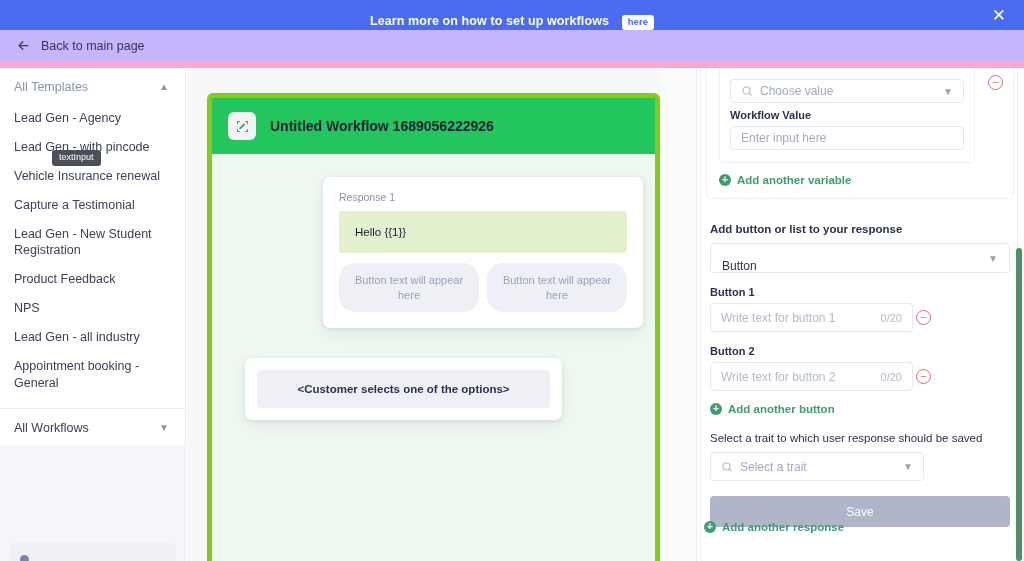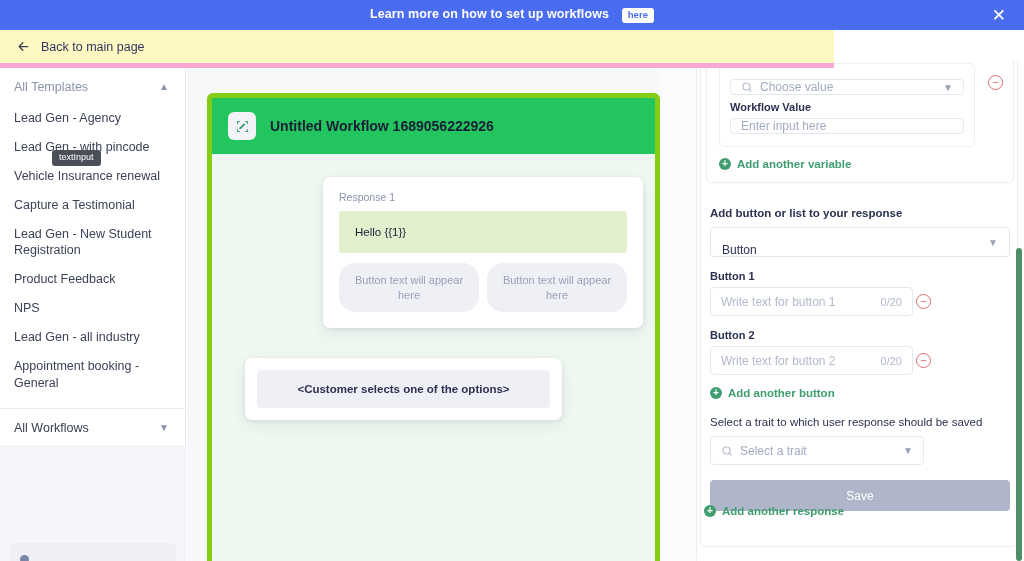--- a/index.html
+++ b/index.html
@@ -8,43 +8,43 @@
     font-family: "Liberation Sans", sans-serif;
     background: #ffffff;
     overflow: hidden;
   }
   #app { position: relative; width: 1024px; height: 561px; overflow: hidden; }
 
   
   .banner {
     position: absolute; left: 0; top: 0; width: 1024px; height: 30px;
     background: #4a6cf0;
-    display: flex; align-items: center; justify-content: center;
+    display: flex; align-items: flex-end; justify-content: center;
     z-index: 40;
   }
   .banner-text {
     color: #ffffff; font-size: 12.5px; font-weight: bold; letter-spacing: .1px;
   }
   .banner-here {
     display: inline-flex; align-items: center; justify-content: center;
     margin-left: 9px; background: #ffffff; color: #4a6cf0;
     font-size: 9.5px; font-weight: bold;
     border-radius: 3px; padding: 2px 6px 3px; line-height: 1;
     min-width: 26px; height: 15px; cursor: pointer;
   }
   .banner-close {
     position: absolute; right: 18px; top: 50%; transform: translateY(-50%);
     color: #ffffff; font-size: 17px; line-height: 1; cursor: pointer;
     font-family: "DejaVu Sans", sans-serif; font-weight: 300;
   }
 
   
   .backbar {
-    position: absolute; left: 0; top: 30px; width: 834px; height: 38px;
-    background: #fef9c3; border-bottom: 5px solid #f9a8d4;
+    position: absolute; left: 0; top: 30px; width: 1024px; height: 38px;
+    background: #c4b5fd; border-bottom: 7px solid #f9a8d4;
     display: flex; align-items: center; z-index: 30;
   }
   .back-link { display: flex; align-items: center; gap: 10px; margin-left: 16px; cursor: pointer; }
   .back-arrow { width: 15px; height: 15px; color: #3c4257; }
   .back-label { font-size: 12.5px; color: #32325d; }
 
   
   .sidebar {
     position: absolute; left: 0; top: 68px; width: 186px; height: 493px;
     background: #ffffff; border-right: 1px solid #e9ecf1;
@@ -140,21 +140,21 @@
     margin: 0 0 0 0; padding: 10px 12px 12px;
     position: relative; top: -8px;
   }
   .var-inner {
     border: 1px solid #eef0f4; border-radius: 5px; padding: 10px 10px 12px;
     margin-right: 26px;
   }
   .fld-label { font-size: 11px; font-weight: bold; color: #2b3150; margin: 6px 0 5px; }
   .fld-label.clipped { margin-top: 0; }
   .inp {
-    height: 16px; border: 1px solid #e4e7ee; border-radius: 4px;
+    height: 24px; border: 1px solid #e4e7ee; border-radius: 4px;
     display: flex; align-items: center; gap: 7px; padding: 0 10px;
     font-size: 12px; color: #a3abc2; background: #ffffff;
   }
   .inp .txt { flex: 1; }
   .srch { width: 12px; height: 12px; color: #b6bdd0; flex: 0 0 auto; }
   .caret { color: #9aa1b9; font-size: 10px; }
   .minus-btn {
     position: absolute; right: 10px; top: 22px;
     width: 15px; height: 15px; border-radius: 50%;
     border: 1.4px solid #e06a72; color: #e06a72;

